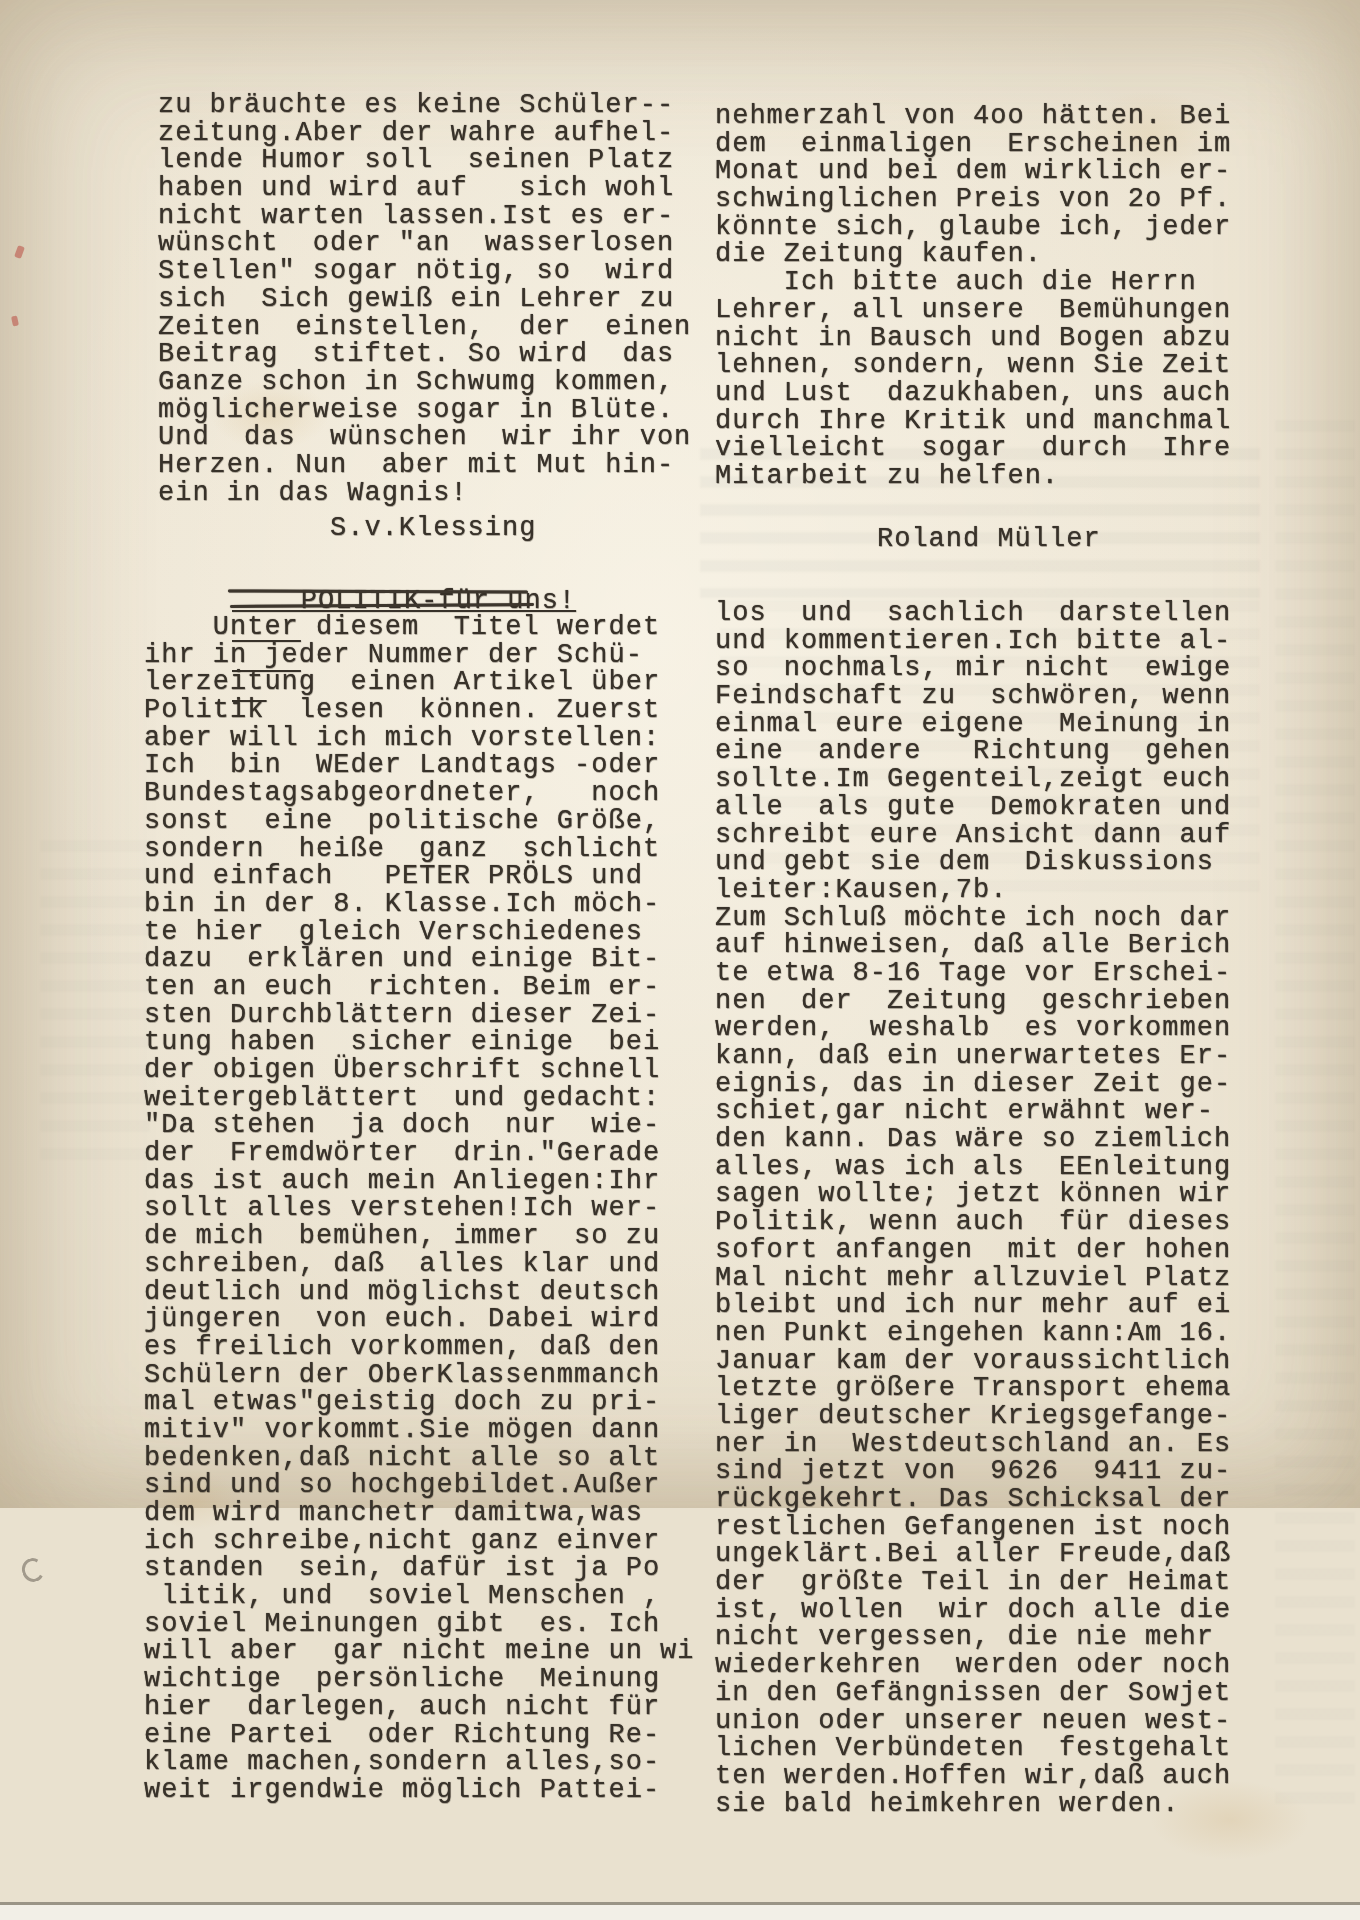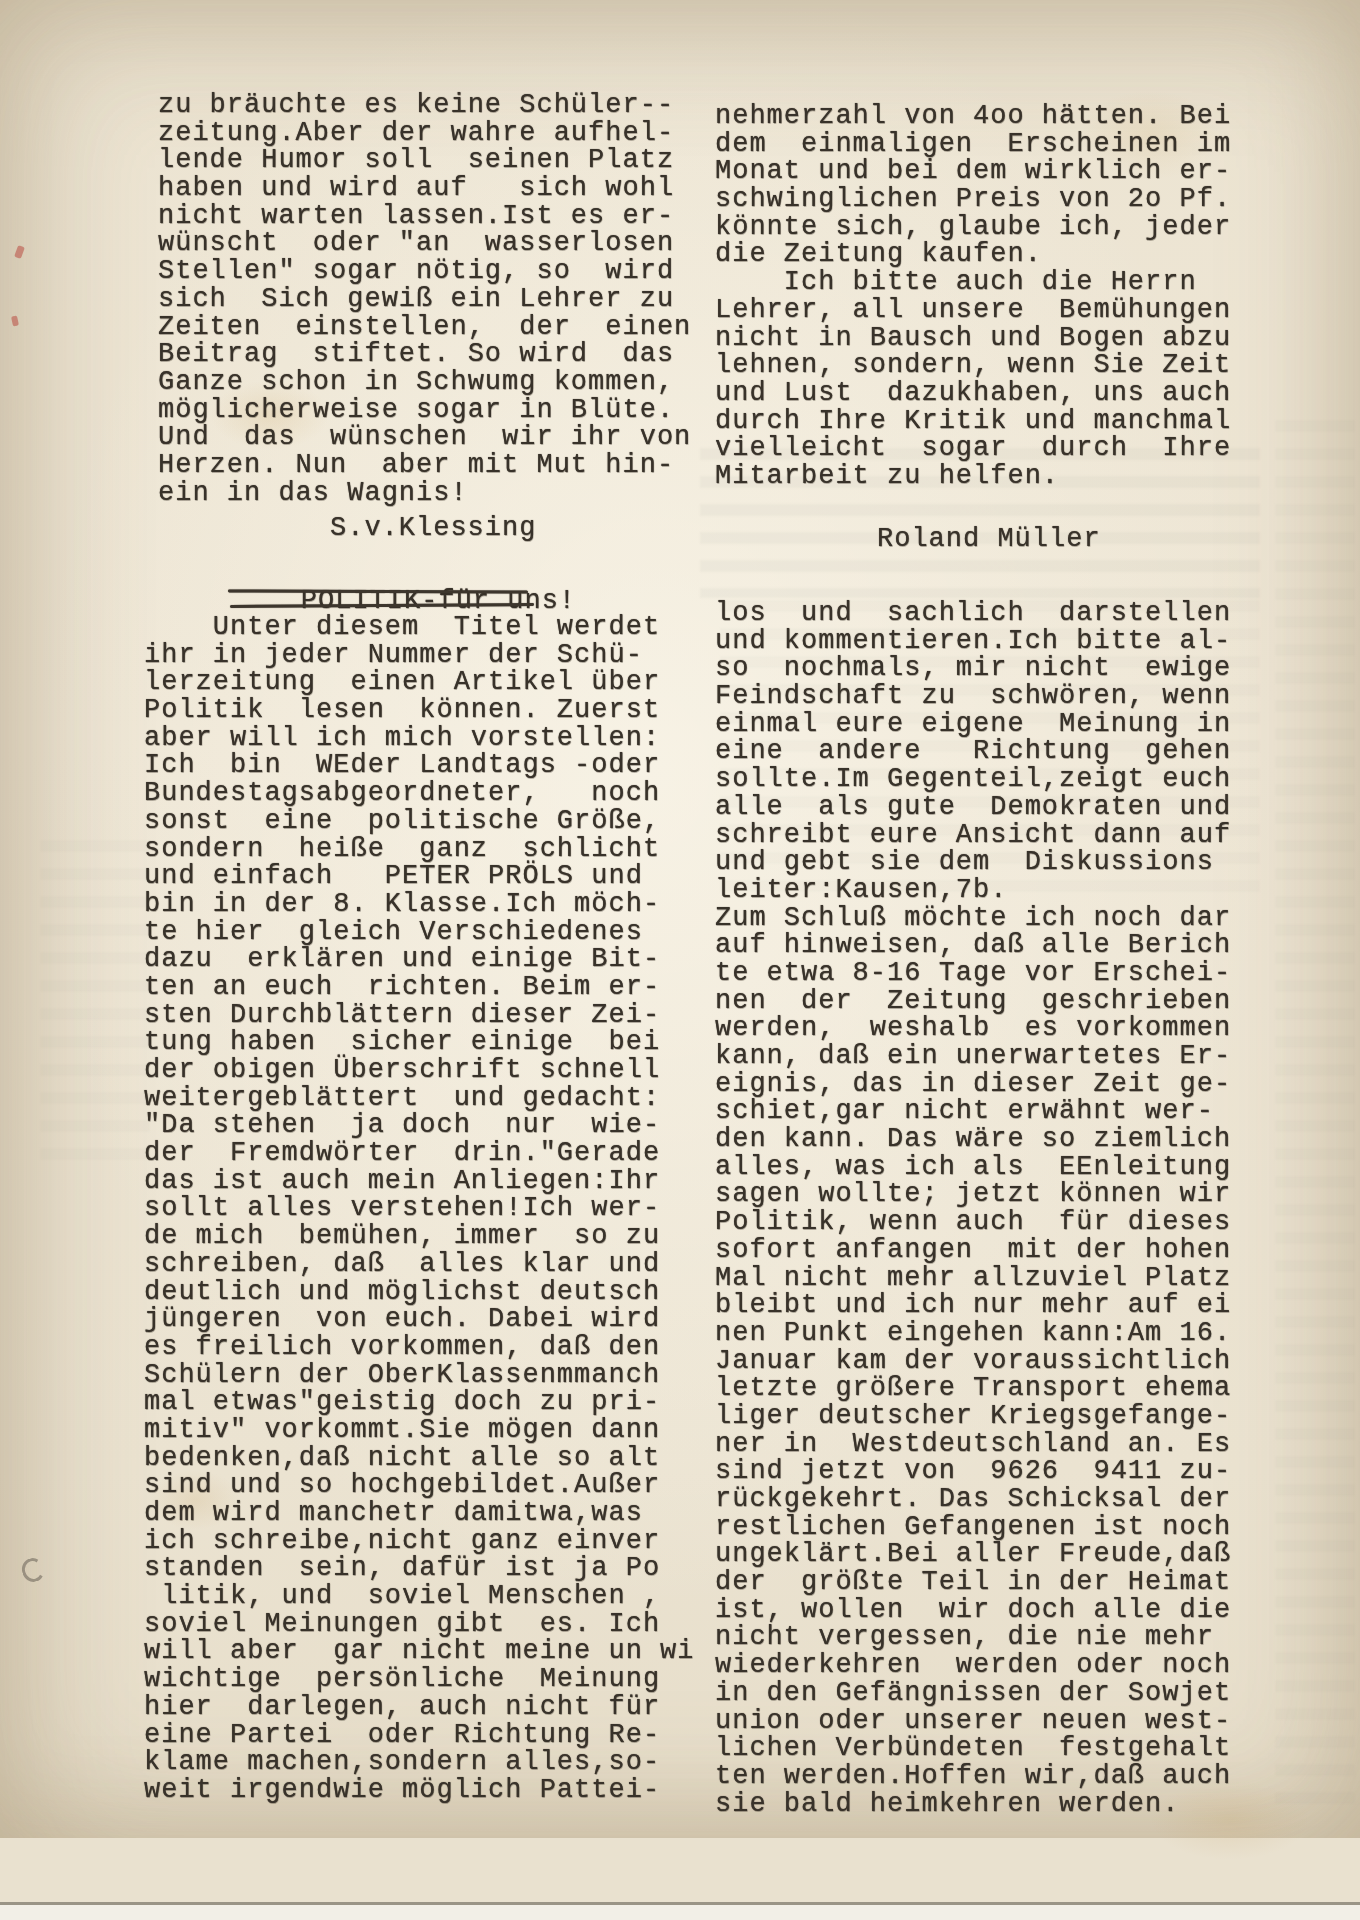--- a/index.html
+++ b/index.html
@@ -2,39 +2,39 @@
 <html><head>
 <meta charset="utf-8">
 <style>
   html,body{margin:0;padding:0;}
   body{
     width:1360px;height:1920px;overflow:hidden;
     background:#e9e1cf;
     font-family:"Liberation Mono","DejaVu Sans Mono",monospace;
   }
   .page{
-    position:absolute;left:0;top:0;width:1360px;height:1838px;
+    position:absolute;left:0;top:0;width:1360px;height:1508px;
     background:
       radial-gradient(ellipse 900px 1200px at 48% 42%, rgba(255,252,242,.55), rgba(255,252,242,0) 70%),
       linear-gradient(180deg,#ece4d2 0%,#eee6d5 40%,#ebe3d1 80%,#e6ddc9 100%);
     box-shadow:
       inset 0 0 140px rgba(148,128,92,.30),
       inset 40px 40px 120px rgba(148,128,92,.18),
       inset -30px -20px 90px rgba(148,128,92,.14);
   }
   .ink{
     color:#38322a;
     font-size:27px;
     letter-spacing:1px;
     text-shadow:0 0 1px rgba(45,38,30,.75), .5px .5px 0 rgba(45,38,30,.28);
   }
   .block{position:absolute;}
   .line{height:27.7px;white-space:pre;}
   .sig{position:absolute;white-space:pre;}
-  .heading{position:absolute;white-space:pre;}
+  .heading{position:absolute;white-space:pre;text-decoration:underline;}
   .heading .ul{
     position:absolute;background:#3d362d;height:3px;border-radius:2px;
     box-shadow:0 0 1px rgba(45,38,30,.7);
   }
   .heading .ul.u1{left:-4px;width:300px;top:34px;transform:rotate(.2deg);}
   .heading .ul.u2{left:-2px;width:304px;top:48px;transform:rotate(-.35deg);}
   
   .stain{position:absolute;border-radius:50%;pointer-events:none;}
   .ghost{
     position:absolute;pointer-events:none;opacity:.10;filter:blur(1.2px);

